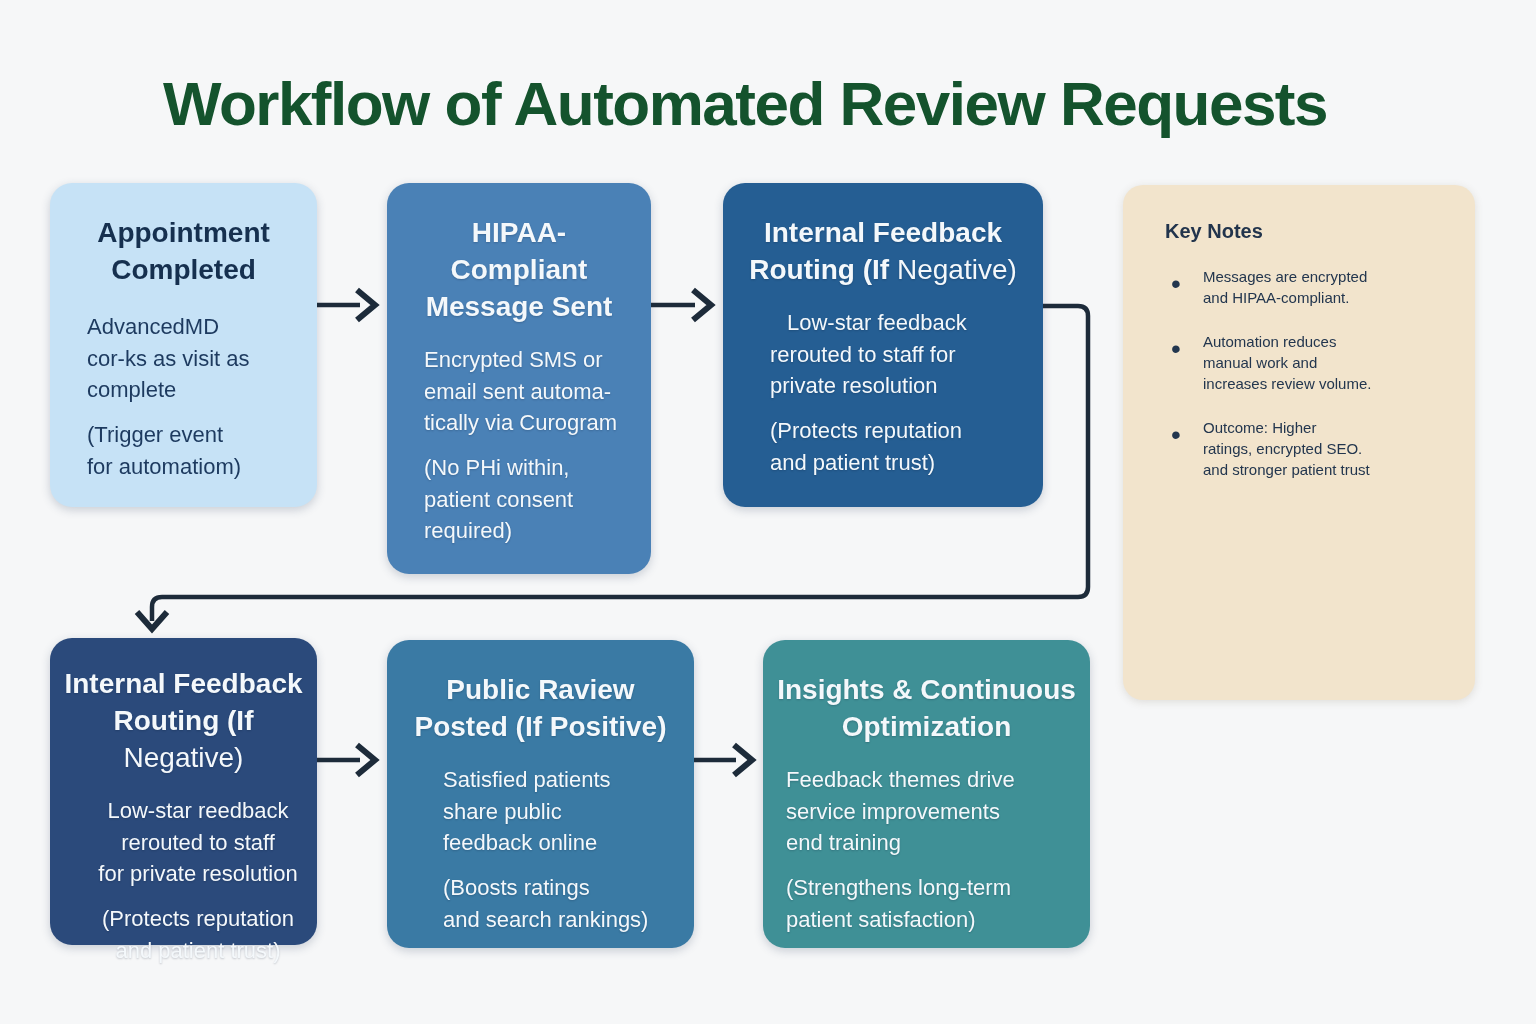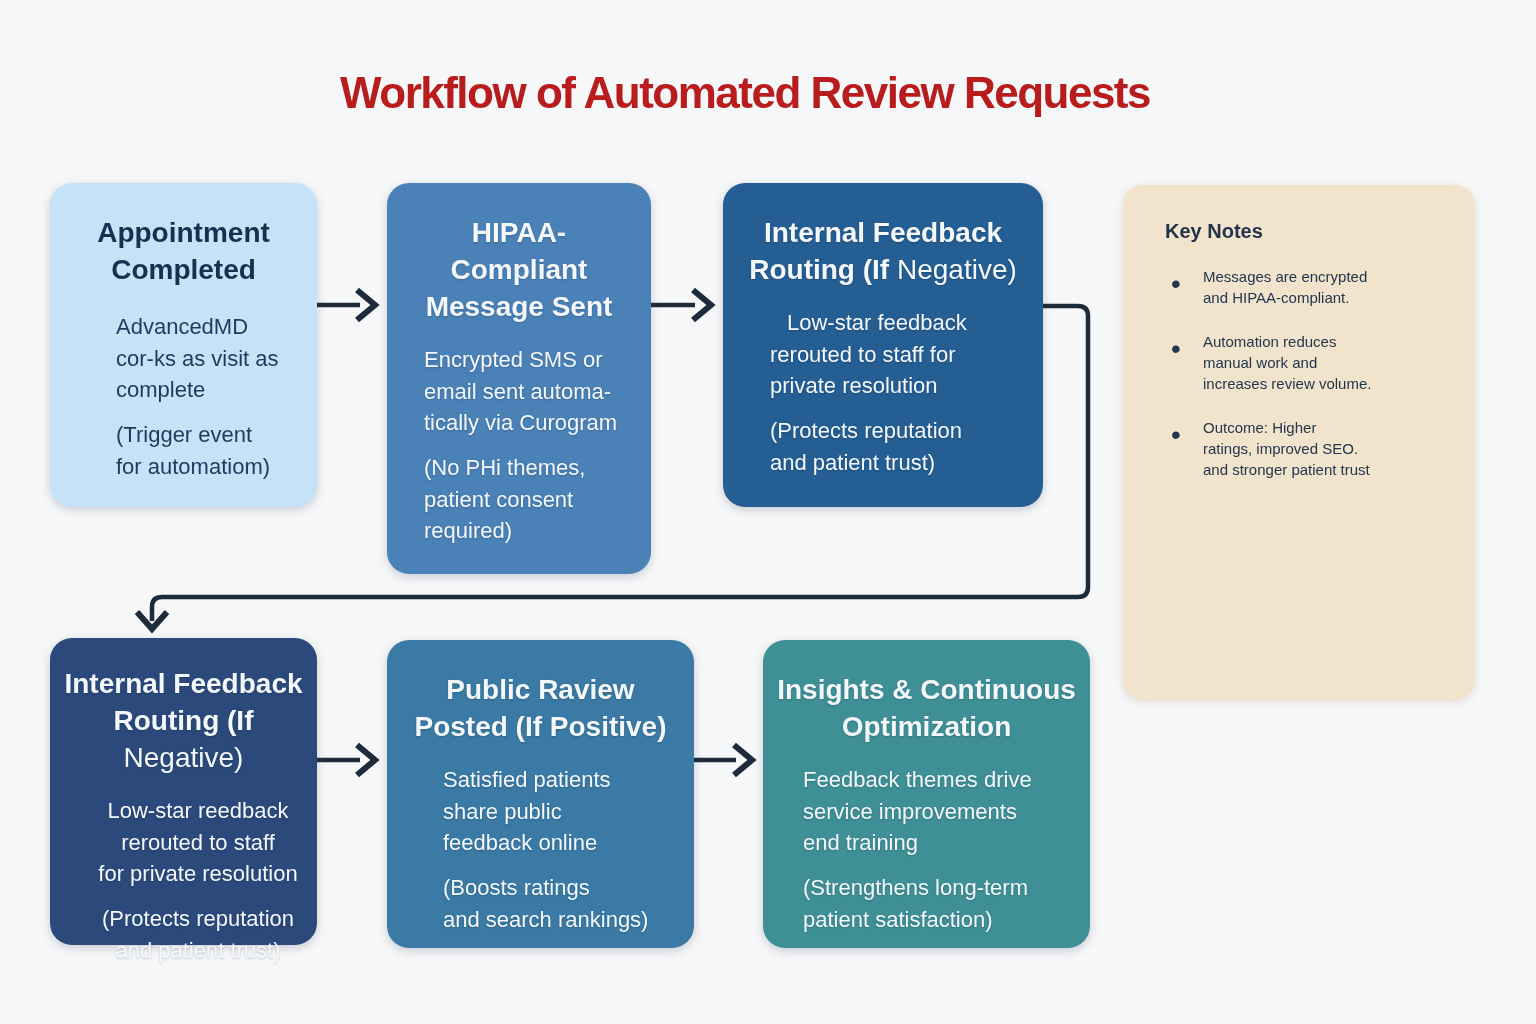--- a/index.html
+++ b/index.html
@@ -14,24 +14,24 @@
     width: 1536px;
     height: 1024px;
     background: #f6f7f8;
   }
   .page-title {
     position: absolute;
     top: 68px;
     left: 0;
     width: 1490px;
     text-align: center;
-    font-size: 44px;
+    font-size: 62px;
     font-weight: 700;
     letter-spacing: -1.5px;
-    color: #b91c1c;
+    color: #14532d;
   }
   .flow-box {
     position: absolute;
     border-radius: 22px;
     box-shadow: 0 3px 10px rgba(40,60,90,0.22);
     padding-top: 32px;
   }
   .flow-box .box-title {
     text-align: center;
     font-size: 28px;
@@ -50,21 +50,21 @@
   }
   .pre { white-space: pre-line; }
 
   
   .box-appointment {
     left: 50px; top: 183px; width: 267px; height: 324px;
     background: #c6e2f6;
     color: #1d3a5f;
   }
   .box-appointment .box-title { color: #16304f; margin-bottom: 22px; }
-  .box-appointment p { padding-left: 66px; padding-right: 10px; }
+  .box-appointment p { padding-left: 37px; padding-right: 10px; }
 
   .box-hipaa {
     left: 387px; top: 183px; width: 264px; height: 391px;
     background: #4a81b6;
     color: #f4f8fb;
   }
   .box-hipaa p { padding-left: 37px; padding-right: 8px; }
 
   .box-internal-top {
     left: 723px; top: 183px; width: 320px; height: 324px;
@@ -87,21 +87,21 @@
     background: #3a7aa4;
     color: #f4f8fb;
   }
   .box-public p { padding-left: 56px; }
 
   .box-insights {
     left: 763px; top: 640px; width: 327px; height: 308px;
     background: #3f9096;
     color: #f4f8fb;
   }
-  .box-insights p { padding-left: 40px; padding-right: 8px; }
+  .box-insights p { padding-left: 23px; padding-right: 8px; }
 
   .white-text .box-title,
   .white-text p { text-shadow: 0 1px 2px rgba(10,25,45,0.22); }
 
   
   .key-notes {
     position: absolute;
     left: 1123px; top: 185px; width: 352px; height: 515px;
     background: #f2e4cc;
     border-radius: 20px;
@@ -156,21 +156,21 @@
 for automatiom)</p>
   </div>
 
   <div class="flow-box box-hipaa white-text">
     <div class="box-title pre">HIPAA-
 Compliant
 Message Sent</div>
     <p>Encrypted SMS or
 email sent automa-
 tically via Curogram</p>
-    <p>(No PHi themes,
+    <p>(No PHi within,
 patient consent
 required)</p>
   </div>
 
   <div class="flow-box box-internal-top white-text">
     <div class="box-title pre"><span>Internal Feedback
 Routing (If </span><span class="tail">Negative)</span></div>
     <p class="first">Low-star feedback
 rerouted to staff for
 private resolution</p>
@@ -180,21 +180,21 @@
 
   <div class="key-notes">
     <div class="kn-title">Key Notes</div>
     <ul>
       <li class="pre">Messages are encrypted
 and HIPAA-compliant.</li>
       <li class="pre">Automation reduces
 manual work and
 increases review volume.</li>
       <li class="pre">Outcome: Higher
-ratings, improved SEO.
+ratings, encrypted SEO.
 and stronger patient trust</li>
     </ul>
   </div>
 
   <div class="flow-box box-internal-bottom white-text">
     <div class="box-title pre"><span>Internal Feedback
 Routing (If </span><span class="tail">Negative)</span></div>
     <p>Low-star reedback
 rerouted to staff
 for private resolution</p>

